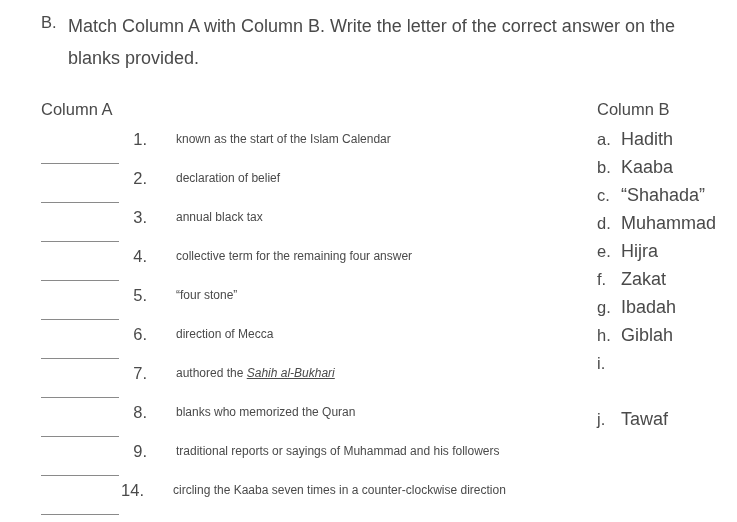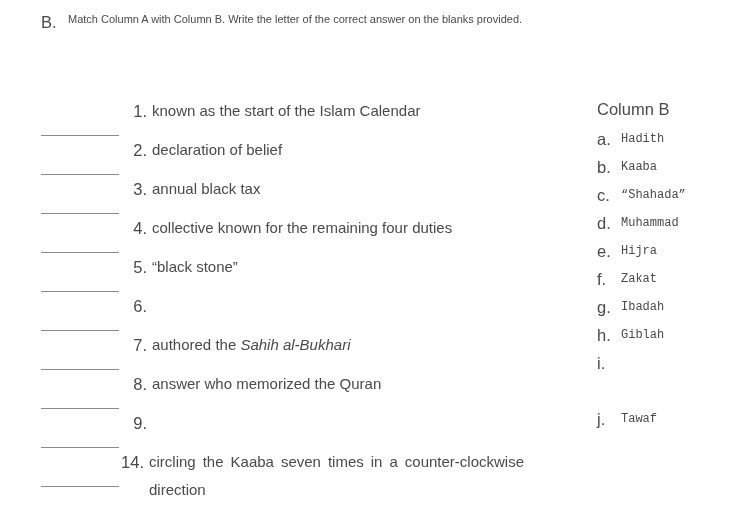--- a/index.html
+++ b/index.html
@@ -26,22 +26,22 @@
     display: flex;
     align-items: flex-start;
   }
   .instruction-letter {
     width: 27px;
     flex: 0 0 27px;
     font-size: 16.5px;
     line-height: 25px;
   }
   .instruction-text {
-    font-size: 11px;
-    line-height: 18px;
+    font-size: 18px;
+    line-height: 32px;
     width: 630px;
   }
 
   
   .col-a {
     position: absolute;
     left: 41px;
     top: 97px;
     width: 500px;
   }
@@ -79,30 +79,32 @@
   .a-num {
     flex: 0 0 auto;
     width: 30px;
     text-align: right;
     font-size: 16.5px;
     line-height: 28px;
     padding-right: 5px;
     box-sizing: border-box;
   }
   .a-text {
-    font-size: 15px;
+    font-size: 12px;
     line-height: 28px;
     flex: 1 1 auto;
+    margin-left: 24px;
   }
   .a-text.justify {
     text-align: justify;
     text-align-last: left;
   }
   .a-text i {
     font-style: italic;
+    text-decoration: underline;
   }
 
   
   .a-row.multiline .blank {
     margin-top: 19px;
   }
   .a-row .blank {
     margin-top: 19px;
   }
 
@@ -112,37 +114,37 @@
     align-items: flex-start;
     height: 28px;
   }
   .b-letter {
     flex: 0 0 auto;
     width: 24px;
     font-size: 16.5px;
     line-height: 28px;
   }
   .b-label {
-    font-size: 12px;
-    line-height: 28px;
-    font-family: Liberation Mono, monospace;
+    font-size: 18px;
+    line-height: 28px;
   }
   .b-spacer {
     height: 28px;
   }
 </style>
 </head>
 <body>
 
 <div class="instruction">
   <span class="instruction-letter">B.</span>
   <span class="instruction-text">Match Column A with Column B. Write the letter of the correct answer on the blanks provided.</span>
 </div>
 
 <div class="col-a">
+  <div class="col-head">Column A</div>
 
   <div class="a-row">
     <span class="blank"></span>
     <span class="a-num">1.</span>
     <span class="a-text">known as the start of the Islam Calendar</span>
   </div>
 
   <div class="a-row">
     <span class="blank"></span>
     <span class="a-num">2.</span>
@@ -151,49 +153,51 @@
 
   <div class="a-row">
     <span class="blank"></span>
     <span class="a-num">3.</span>
     <span class="a-text">annual black tax</span>
   </div>
 
   <div class="a-row">
     <span class="blank"></span>
     <span class="a-num">4.</span>
-    <span class="a-text">collective known for the remaining four duties</span>
+    <span class="a-text">collective term for the remaining four answer</span>
   </div>
 
   <div class="a-row">
     <span class="blank"></span>
     <span class="a-num">5.</span>
-    <span class="a-text">“black stone”</span>
+    <span class="a-text">“four stone”</span>
   </div>
 
   <div class="a-row">
     <span class="blank"></span>
     <span class="a-num">6.</span>
+    <span class="a-text">direction of Mecca</span>
   </div>
 
   <div class="a-row">
     <span class="blank"></span>
     <span class="a-num">7.</span>
     <span class="a-text"><span>authored the </span><i>Sahih al-Bukhari</i></span>
   </div>
 
   <div class="a-row">
     <span class="blank"></span>
     <span class="a-num">8.</span>
-    <span class="a-text">answer who memorized the Quran</span>
+    <span class="a-text">blanks who memorized the Quran</span>
   </div>
 
   <div class="a-row multiline">
     <span class="blank"></span>
     <span class="a-num">9.</span>
+    <span class="a-text" style="width:378px;flex:0 0 378px;">traditional reports or sayings of Muhammad and his followers</span>
   </div>
 
   <div class="a-row multiline wide">
     <span class="blank"></span>
     <span class="a-num">14.</span>
     <span class="a-text justify" style="width:375px;flex:0 0 375px;">circling the Kaaba seven times in a counter-clockwise direction</span>
   </div>
 </div>
 
 <div class="col-b">

